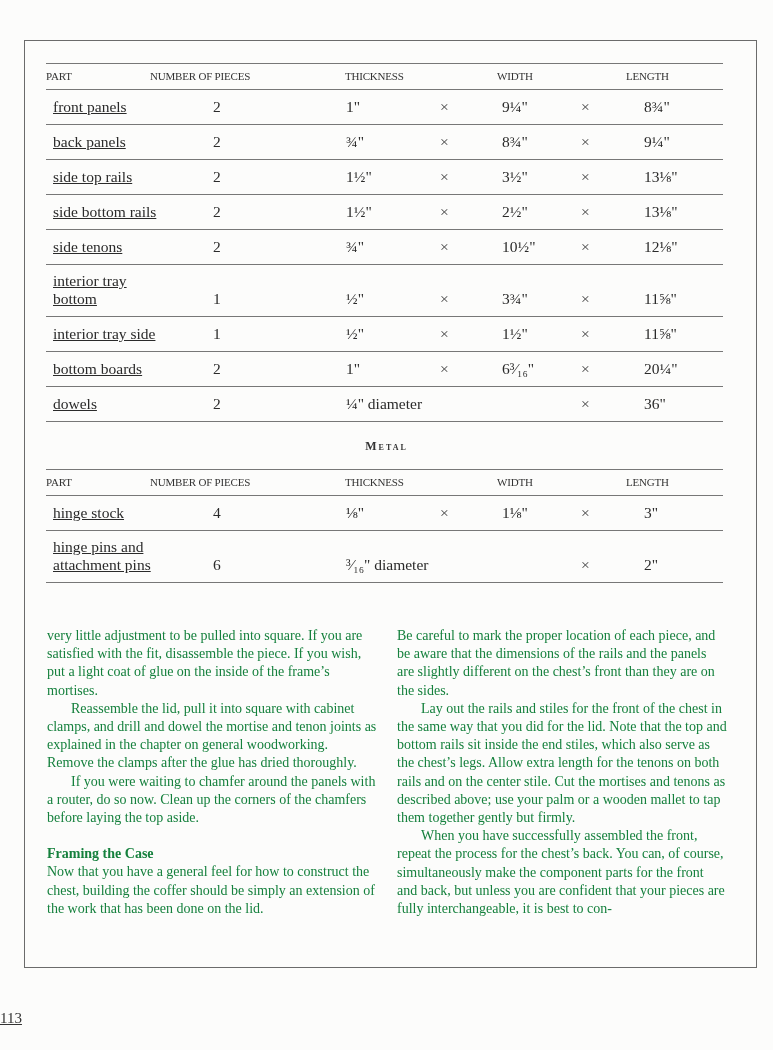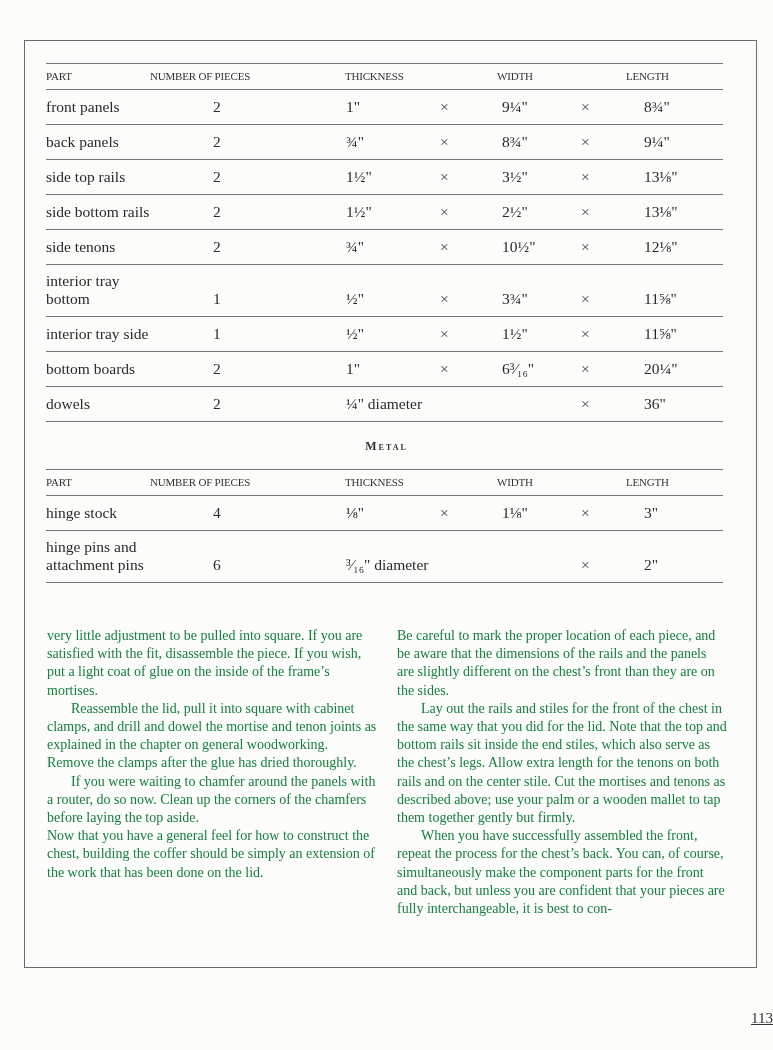--- a/index.html
+++ b/index.html
@@ -42,21 +42,21 @@
     color: #333;
   }
   .data-row { height: 35px; }
   .data-row.tall { height: 52px; }
   .cell {
     position: absolute;
     bottom: 8px;
     font-size: 15.5px;
     white-space: nowrap;
   }
-  .part { left: 0; line-height: 18px; white-space: pre-line; }
+  .part { left: 7px; line-height: 18px; white-space: pre-line; text-decoration: underline; }
   .h-part { left: 0; }
   .h-num { left: 104px; }
   .h-thick { left: 299px; }
   .h-width { left: 451px; }
   .h-length { left: 580px; }
   .num { left: 167px; }
   .thick { left: 300px; }
   .x1 { left: 394px; color: #444; }
   .width { left: 456px; }
   .x2 { left: 535px; color: #444; }
@@ -85,21 +85,21 @@
   .col p.indent { text-indent: 24px; }
   .col h3 {
     margin: 18px 0 0 0;
     font-size: 14px;
     font-weight: bold;
     line-height: 18.2px;
   }
   .page-num {
     position: absolute;
     top: 1010px; left: 0; width: 773px;
-    text-align: right;
+    text-align: left;
     font-size: 15px;
     color: #333;
     text-decoration: underline;
   }
 </style>
 </head>
 <body>
 
 <div class="frame"></div>
 
@@ -223,20 +223,21 @@
         <span class="cell x2">×</span>
         <span class="cell length">2"</span>
       </div>
     </div>
 </div>
 
 <div class="col col-left">
   <p>very little adjustment to be pulled into square. If you are satisfied with the fit, disassemble the piece. If you wish, put a light coat of glue on the inside of the frame’s mortises.</p>
   <p class="indent">Reassemble the lid, pull it into square with cabinet clamps, and drill and dowel the mortise and tenon joints as explained in the chapter on general woodworking. Remove the clamps after the glue has dried thoroughly.</p>
   <p class="indent">If you were waiting to chamfer around the panels with a router, do so now. Clean up the corners of the chamfers before laying the top aside.</p>
+  <h3>Framing the Case</h3>
   <p>Now that you have a general feel for how to construct the chest, building the coffer should be simply an extension of the work that has been done on the lid.</p>
 </div>
 
 <div class="col col-right">
   <p>Be careful to mark the proper location of each piece, and be aware that the dimensions of the rails and the panels are slightly different on the chest’s front than they are on the sides.</p>
   <p class="indent">Lay out the rails and stiles for the front of the chest in the same way that you did for the lid. Note that the top and bottom rails sit inside the end stiles, which also serve as the chest’s legs. Allow extra length for the tenons on both rails and on the center stile. Cut the mortises and tenons as described above; use your palm or a wooden mallet to tap them together gently but firmly.</p>
   <p class="indent">When you have successfully assembled the front, repeat the process for the chest’s back. You can, of course, simultaneously make the component parts for the front and back, but unless you are confident that your pieces are fully interchangeable, it is best to con-</p>
 </div>
 
 <div class="page-num">113</div>

